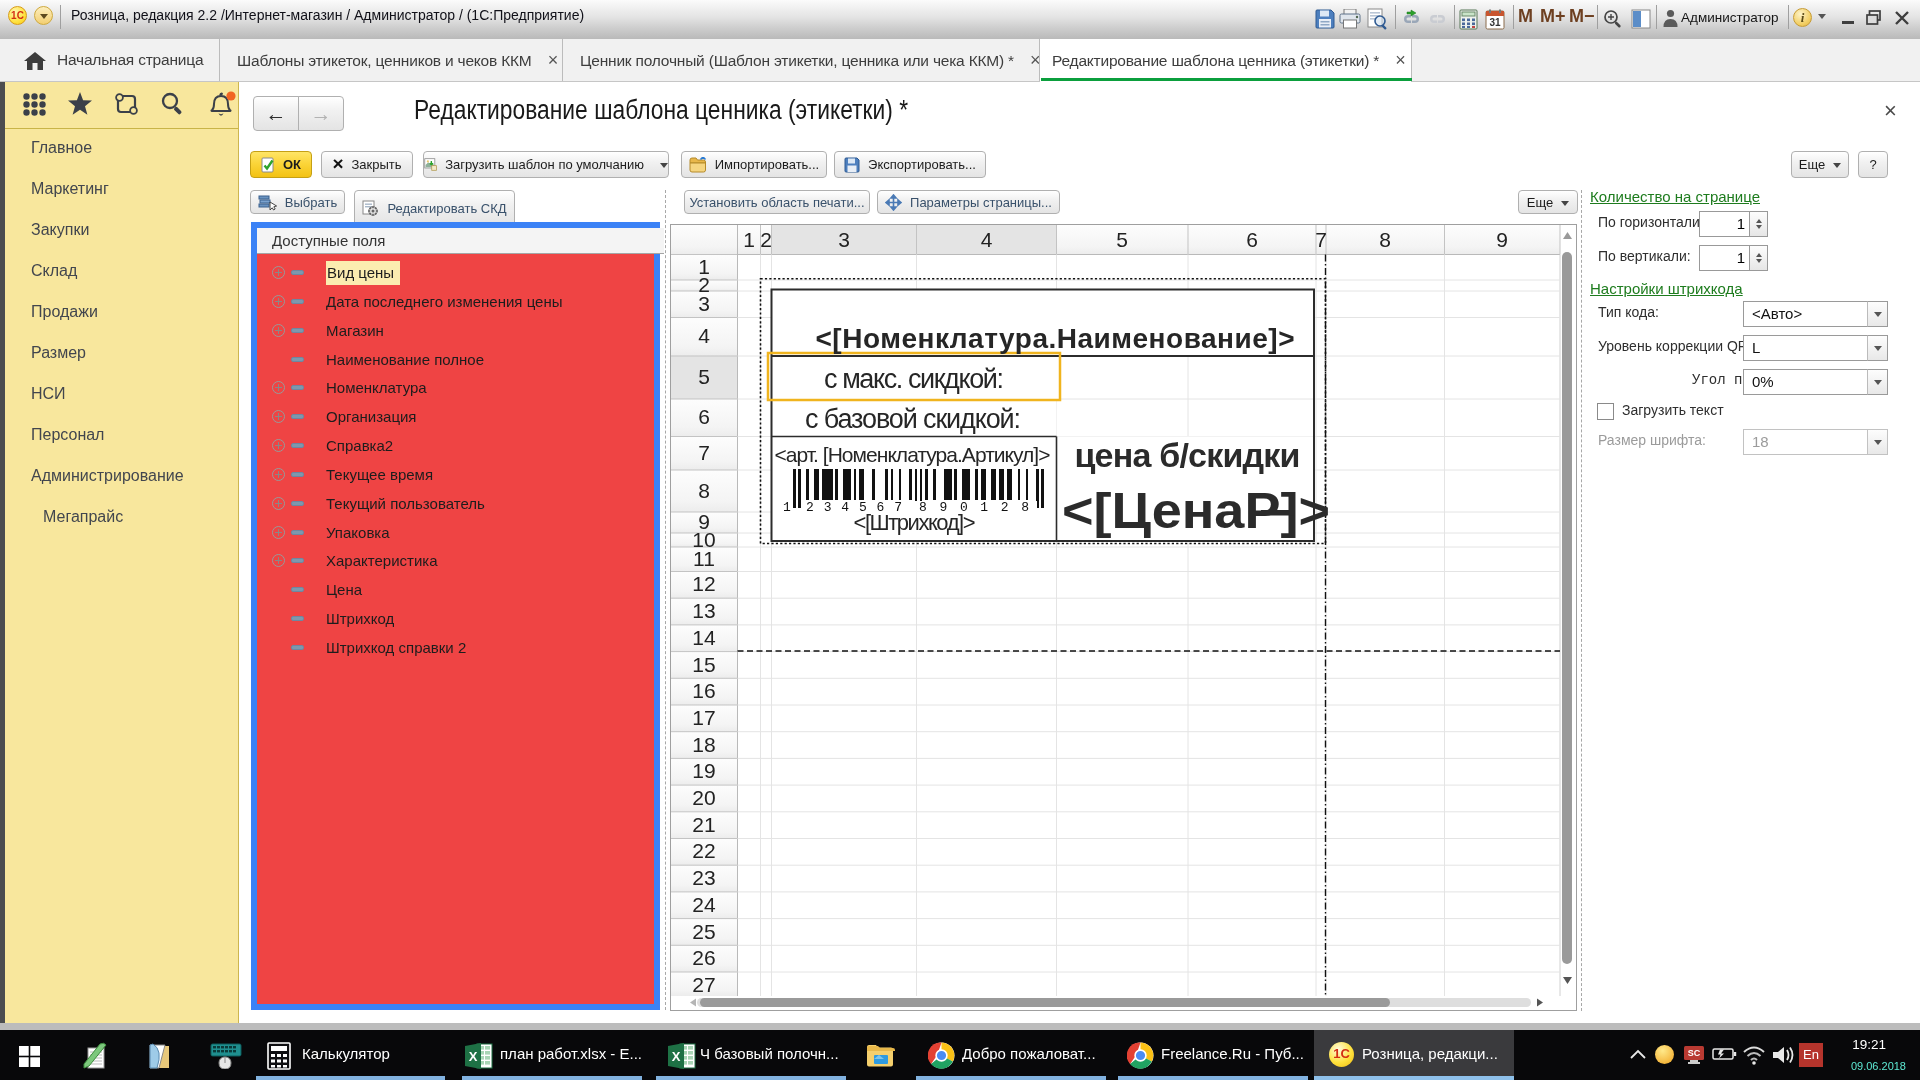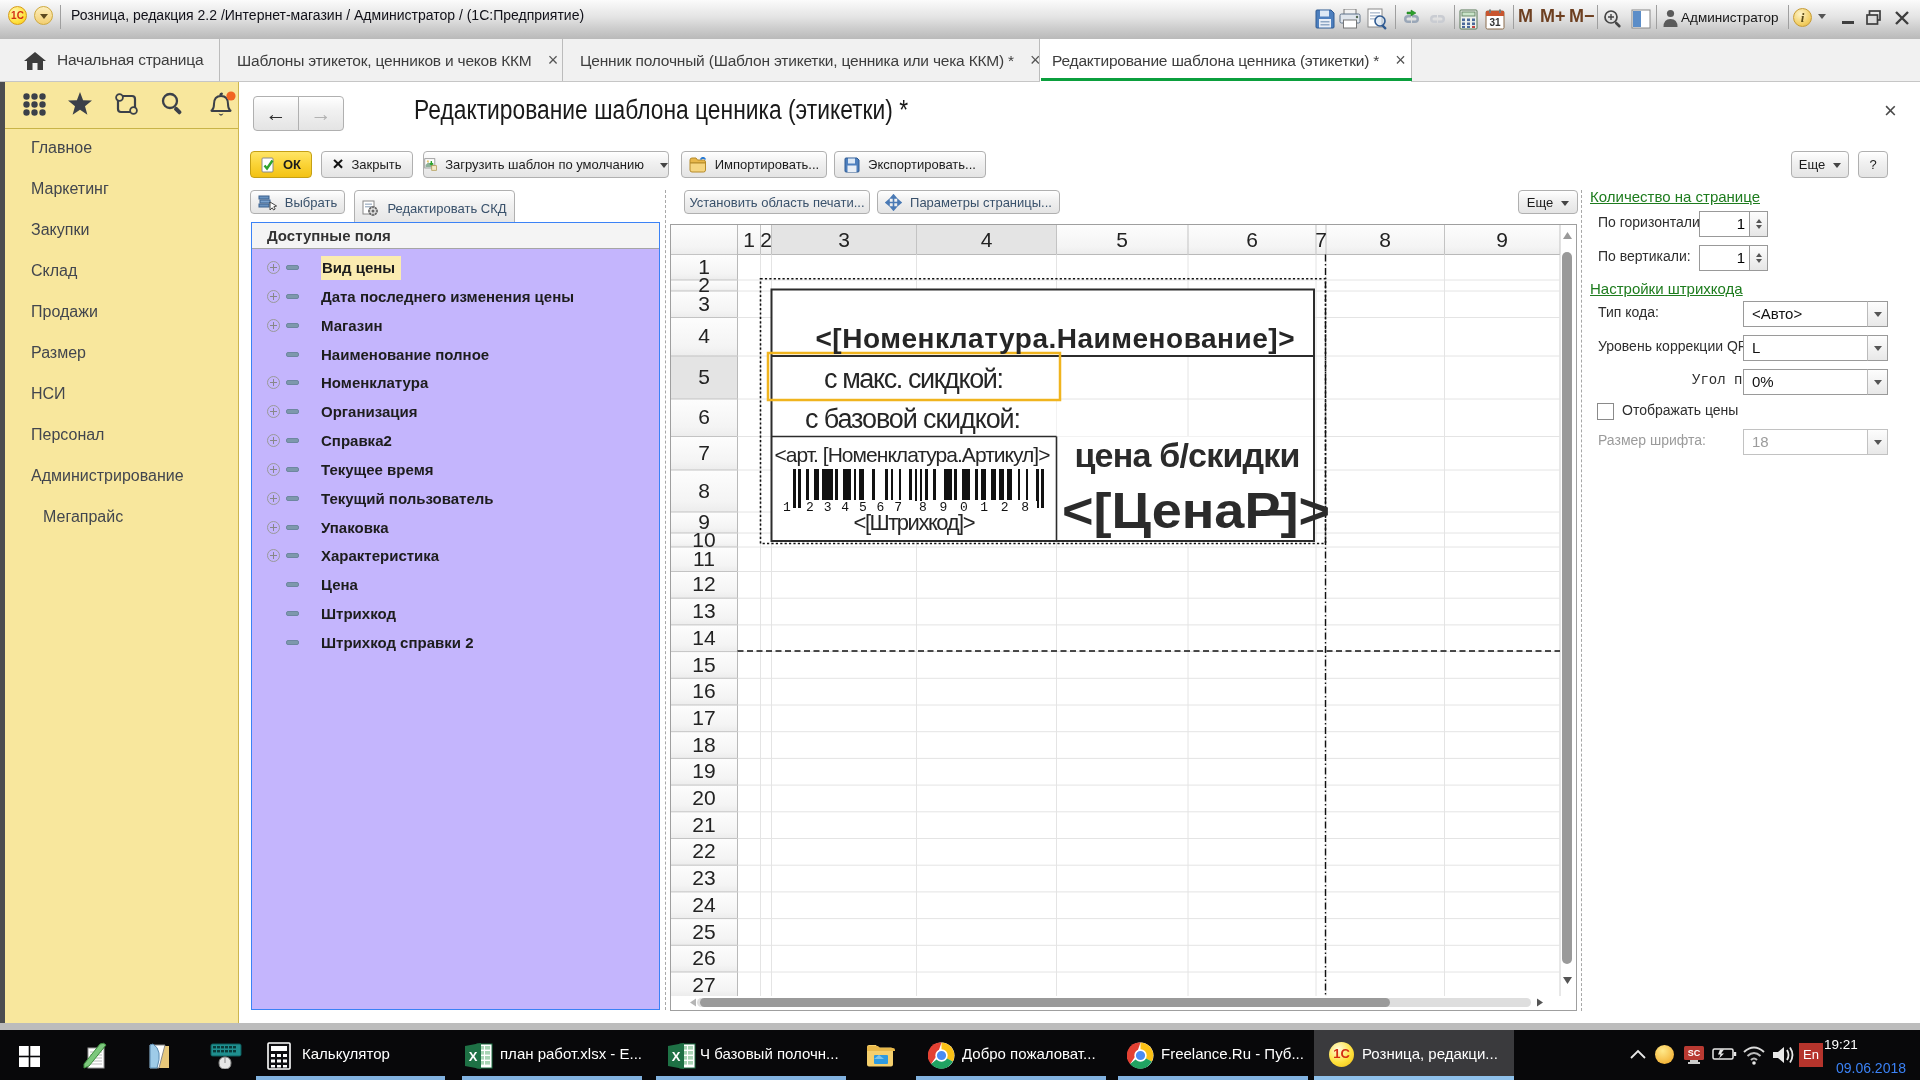--- a/index.html
+++ b/index.html
@@ -45,21 +45,21 @@
 
 button, .btn { position:absolute; border:1px solid #b0b0b0; border-radius:4px;
   background:linear-gradient(#ffffff, #f1f1f1 40%, #e4e4e4); font-family:"Liberation Sans",sans-serif;
   font-size:13px; color:#1c1c1c; }
 .btn { display:flex; align-items:center; justify-content:center; white-space:nowrap; }
 #pagetitle { left:414px; top:95px; font-size:27px; color:#191919; transform:scaleX(.845); transform-origin:0 50%; white-space:nowrap; }
 .ddarr { display:inline-block; width:0; height:0; border:4px solid transparent;
   border-top:5px solid #444; margin-left:8px; position:relative; top:3px; }
 
 
-#fpanel { left:251px; top:222px; width:409px; height:788px; border:1px solid #3b82f6; background:#c4b5fd;font-weight:bold; }
+#fpanel { left:251px; top:222px; width:409px; height:788px; border:6px solid #3b82f6; background:#ef4444; }
 #fpanel .hdr { position:absolute; left:0; top:0; width:407px; height:26px; background:#f4f4f4;
   border-bottom:1px solid #a5a5a5; font-size:15px; color:#333; line-height:26px; padding-left:15px; }
 .trow { position:absolute; left:0; width:100%; height:29px; font-size:15px; color:#1d1d1d; }
 .trow .lbl { position:absolute; left:69px; top:5px; }
 .plus { position:absolute; left:15px; top:7px; width:13px; height:13px; border:1px solid #999;
   border-radius:50%; }
 .plus:before { content:""; position:absolute; left:2px; top:5px; width:7px; height:1px; background:#888; }
 .plus:after { content:""; position:absolute; left:5px; top:2px; width:1px; height:7px; background:#888; }
 .dash { position:absolute; left:34px; top:11px; width:13px; height:5px; background:#7e98ad;
   border-radius:2px; border:1px solid #6e87a0; }
@@ -636,21 +636,21 @@
   <div class="abs rlabel" style="left:1598px;top:304px;">Тип кода:</div>
   <div class="combo" style="left:1743px;top:301px;width:125px;height:26px;">&lt;Авто&gt;</div>
   <div class="combodd" style="left:1867px;top:301px;height:26px;"></div>
   <div class="abs rlabel" style="left:1598px;top:338px;">Уровень коррекции QR:</div>
   <div class="combo" style="left:1743px;top:335px;width:125px;height:26px;">L</div>
   <div class="combodd" style="left:1867px;top:335px;height:26px;"></div>
   <div class="abs rlabel" style="left:1692px;top:372px;font-family:Liberation Mono, monospace;">Угол поворота:</div>
   <div class="combo" style="left:1743px;top:369px;width:125px;height:26px;">0%</div>
   <div class="combodd" style="left:1867px;top:369px;height:26px;"></div>
   <div class="abs" style="left:1597px;top:403px;width:17px;height:17px;border:1px solid #8a8a8a;background:#fff;"></div>
-  <div class="abs rlabel" style="left:1622px;top:402px;">Отображать цены</div>
+  <div class="abs rlabel" style="left:1622px;top:402px;">Загрузить текст</div>
   <div class="abs rlabel" style="left:1598px;top:432px;color:#9b9b9b;">Размер шрифта:</div>
   <div class="combo" style="left:1743px;top:429px;width:125px;height:26px;color:#9b9b9b;border-color:#c2c2c2;">18</div>
   <div class="combodd" style="left:1867px;top:429px;height:26px;border-color:#c2c2c2;"></div>
 </div>
 
 <div class="abs" id="winbottom"></div>
 <div class="abs" id="taskbar">
 
   <svg class="abs" style="left:19px;top:16px;" width="21" height="21" viewBox="0 0 21 21" fill="#fff">
     <rect x="0" y="0" width="9.7" height="9.7"></rect>
@@ -796,20 +796,20 @@
         <path d="M5.5 12 q6.5 -6 13 0" opacity=".8"></path>
         <path d="M9 16 q3 -3 6 0" opacity=".8"></path>
       </g>
     <circle cx="12" cy="19" r="1.8" fill="#e8e8e8"></circle>
   </svg>
   <svg class="abs" style="left:1771px;top:14px;" width="24" height="22" viewBox="0 0 24 22">
     <path d="M2 8 L7 8 L13 3 L13 19 L7 14 L2 14 Z" fill="#e8e8e8"></path>
     <path d="M16 6 q3 5 0 10 M19 3.5 q5 7.5 0 15" fill="none" stroke="#e8e8e8" stroke-width="1.8"></path>
   </svg>
   <div class="abs" style="left:1799px;top:13px;width:24px;height:24px;background:#b5342c;color:#fff;font-size:13px;text-align:center;line-height:24px;">En</div>
-  <div class="abs" style="left:1824px;top:7px;width:62px;text-align:left;font-size:13.5px;color:#fff;">19:21</div>
-  <div class="abs" style="left:1820px;top:30px;width:86px;text-align:right;font-size:14px;color:#3b82f6;">09.06.2018</div>
+  <div class="abs" style="left:1824px;top:7px;width:62px;text-align:right;font-size:13.5px;color:#fff;">19:21</div>
+  <div class="abs" style="left:1820px;top:30px;width:86px;text-align:right;font-size:11px;color:#5eead4;">09.06.2018</div>
 </div>
 <style>
 .spin { width:19px; height:26px; border:1px solid #999; background:linear-gradient(#fdfdfd,#e6e6e6); }
 .spin:before { content:""; position:absolute; left:5.5px; top:4px; border:3px solid transparent; border-bottom:4.5px solid #555; }
 .spin:after { content:""; position:absolute; left:5.5px; bottom:4px; border:3px solid transparent; border-top:4.5px solid #555; }
 </style>
 
 </body></html>

